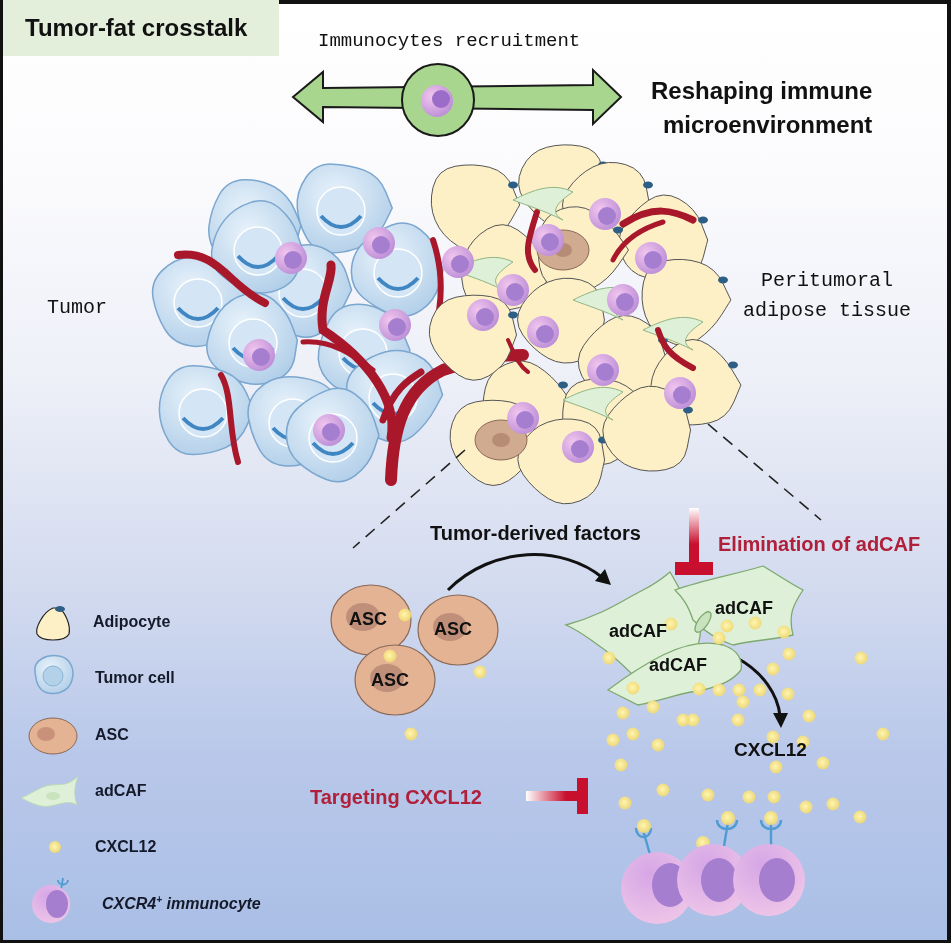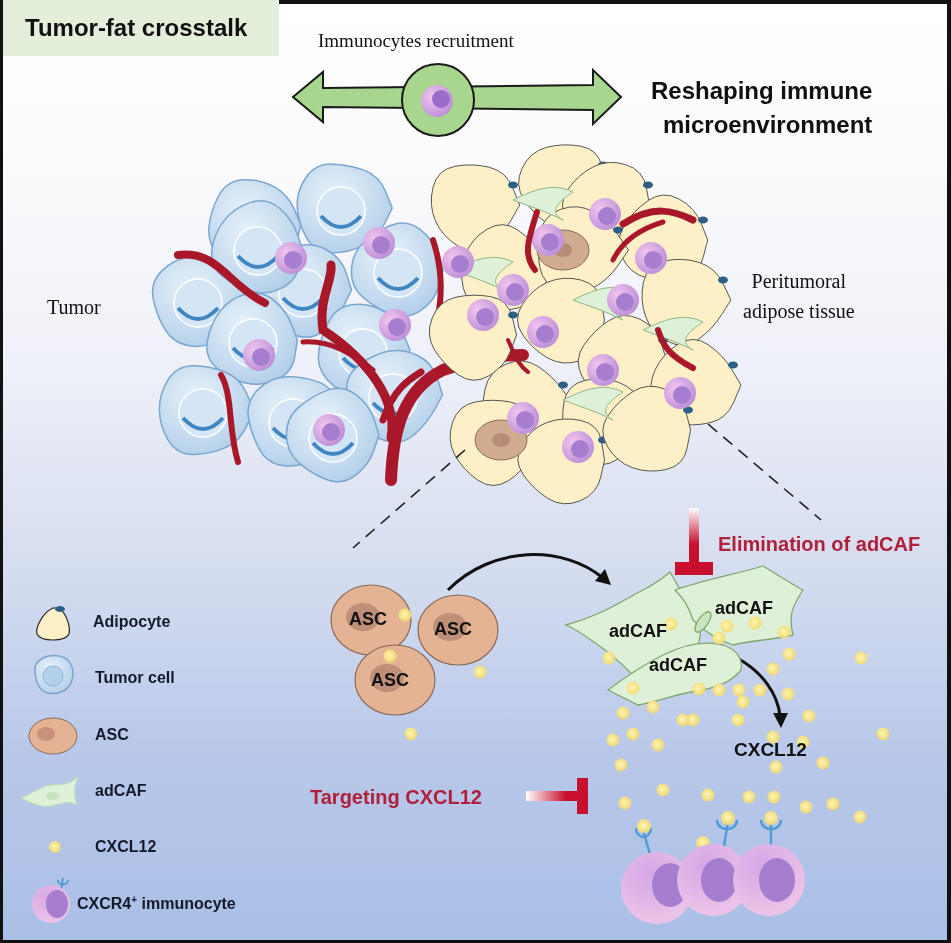--- a/index.html
+++ b/index.html
@@ -9,21 +9,21 @@
     border-left: 3px solid #111; border-right: 4px solid #111; border-bottom: 3px solid #111;
     background: linear-gradient(180deg, #ffffff 0%, #fbfbfd 18%, #eef0f8 40%, #d3dbef 62%, #b9c8ea 80%, #aabfe6 100%);
     overflow: hidden;
   }
   #topline { position:absolute; left:276px; top:0; right:0; height:4px; background:#111; }
   .title-box {
     position:absolute; left:0; top:0; width:276px; height:56px;
     background:#e3eedb; display:flex; align-items:center; padding-left:22px; box-sizing:border-box;
     font-family:"Liberation Sans", sans-serif; font-weight:bold; font-size:24px; color:#111;
   }
-  .lbl { position:absolute; font-family:Liberation Serif, serif; color:#111; white-space:nowrap; }
+  .lbl { position:absolute; font-family:Liberation Mono, monospace; color:#111; white-space:nowrap; }
   .lbl.bold { font-family:"Liberation Sans", sans-serif; font-weight:bold; }
   .red { color:#b0203a; }
   svg { position:absolute; left:0; top:0; }
   .legend-item { position:absolute; left:22px; display:flex; align-items:center; }
   .legend-label { font-family:"Liberation Sans", sans-serif; font-weight:bold; font-size:16px; color:#141a2a; margin-left:18px; }
   sup { font-size:10px; }
 </style>
 </head>
 <body>
 
@@ -388,20 +388,21 @@
   <div class="lbl bold" style="left:648px; top:74px; font-size:24px; line-height:34px; text-align:right;">
     <div>Reshaping immune</div>
     <div>microenvironment</div>
   </div>
   <div class="lbl" style="left:44px; top:296px; font-size:20px;">Tumor</div>
   <div class="lbl" style="left:740px; top:266px; font-size:20px; line-height:30px; text-align:center;">
     <div>Peritumoral</div>
     <div>adipose tissue</div>
   </div>
 
+  <div class="lbl bold" style="left:427px; top:522px; font-size:20px;">Tumor-derived factors</div>
   <div class="lbl bold red" style="left:715px; top:533px; font-size:20px;">Elimination  of adCAF</div>
 
   <div class="lbl bold" style="left:346px; top:609px; font-size:18px;">ASC</div>
   <div class="lbl bold" style="left:431px; top:619px; font-size:18px;">ASC</div>
   <div class="lbl bold" style="left:368px; top:670px; font-size:18px;">ASC</div>
 
   <div class="lbl bold" style="left:606px; top:621px; font-size:18px;">adCAF</div>
   <div class="lbl bold" style="left:712px; top:598px; font-size:18px;">adCAF</div>
   <div class="lbl bold" style="left:646px; top:655px; font-size:18px;">adCAF</div>
 
@@ -417,17 +418,17 @@
       </div>
     <div class="legend-item" style="top:726px; left:74px;">
         <span class="legend-label">ASC</span>
       </div>
     <div class="legend-item" style="top:782px; left:74px;">
         <span class="legend-label">adCAF</span>
       </div>
     <div class="legend-item" style="top:838px; left:74px;">
         <span class="legend-label">CXCL12</span>
       </div>
-    <div class="legend-item" style="top:894px; left:56px;">
+    <div class="legend-item" style="top:894px; left:81px;font-style:italic;">
       <span class="legend-label"><span>CXCR4</span><sup>+</sup><span> immunocyte</span></span>
     </div>
   </div>
 </div>
 
 </body></html>

